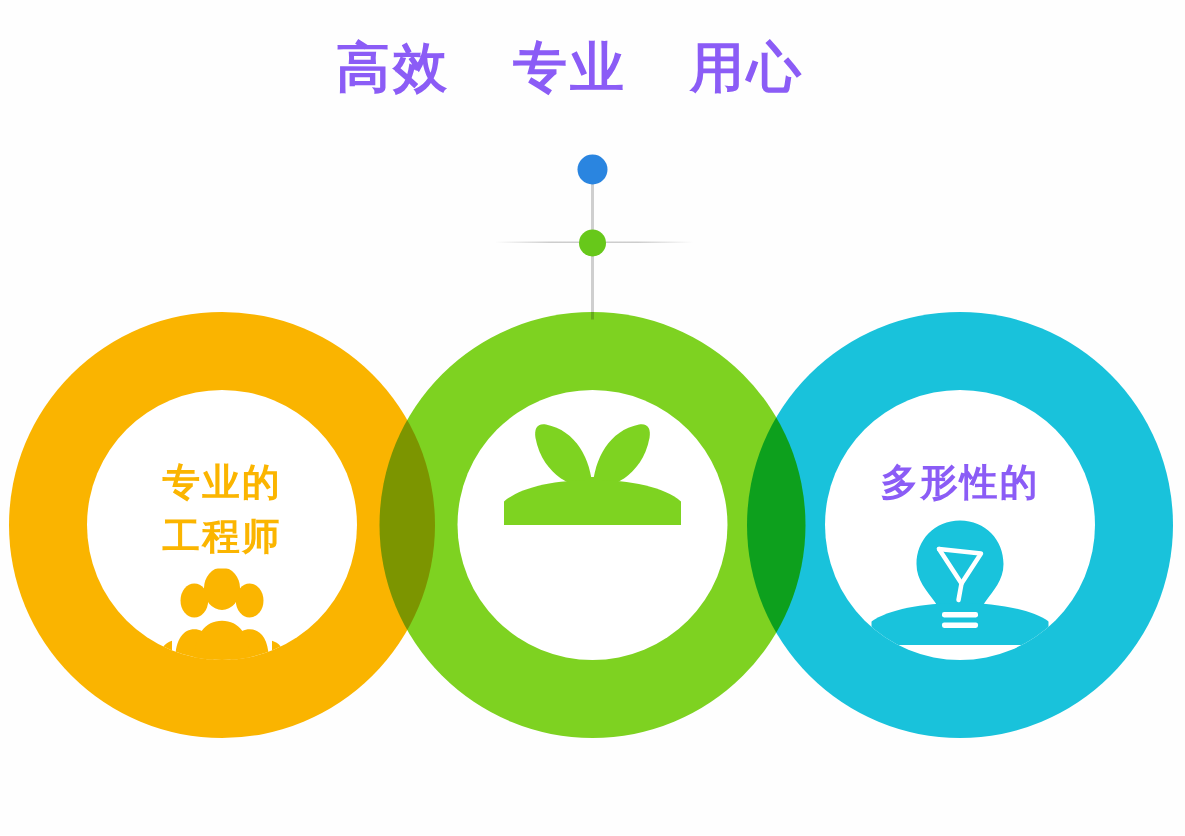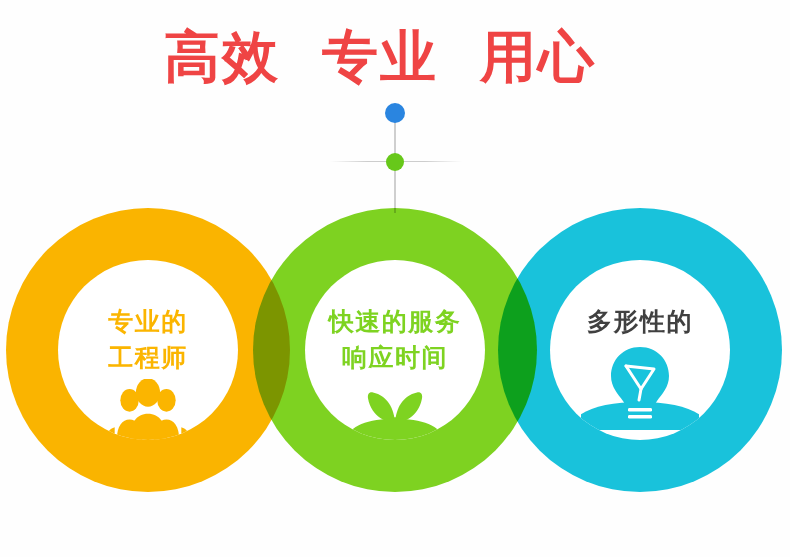--- a/index.html
+++ b/index.html
@@ -19,22 +19,22 @@
   }
 
   
   .headline {
     position: absolute;
     top: 26px;
     left: 0;
     width: 760px;
     text-align: center;
     white-space: nowrap;
-    color: #ef4444;
-    font-size: 56px;
+    color: #8b5cf6;
+    font-size: 36px;
     font-weight: bold;
     letter-spacing: 2px;
     line-height: 1.1;
     font-family: "DejaVu Sans", "Liberation Sans", sans-serif;
   }
   .headline .word { display: inline-block; }
   .headline .gap { display: inline-block; width: 42px; }
 
   
   .conn-line-v {
@@ -92,21 +92,21 @@
     font-size: 25px;
     font-weight: bold;
     line-height: 1.42;
     letter-spacing: 1.5px;
     white-space: nowrap;
     font-family: "DejaVu Sans", "Liberation Sans", sans-serif;
   }
   .card-text .l2 { display: block; text-align: center; }
   .t-orange { color: #fbb500; }
   .t-green  { color: #7ed321; }
-  .t-cyan   { color: #404040; }
+  .t-cyan   { color: #8b5cf6; }
 
   .card-icon {
     margin-top: 4px;
     width: 118px;
     height: 86px;
     display: block;
   }
 </style>
 </head>
 <body>
@@ -146,24 +146,20 @@
         <path d="M67 86 C67 66 75 57 85 57 C95 57 103 66 103 86 Z"></path>
         <ellipse cx="59" cy="19" rx="17" ry="20"></ellipse>
         <path d="M33 86 C33 62 43 49 59 49 C75 49 85 62 85 86 Z"></path>
         <path d="M0 86 C0 76 5 70 12 68 L12 86 Z"></path>
         <path d="M118 86 C118 76 113 70 106 68 L106 86 Z"></path>
       </g>
     </svg>
   </div>
 
   <div class="card" style="left:305px; top:260px; width:180px; height:180px;">
-    <div class="card-text t-green">
-      <span class="l1">快速的服务</span>
-      <span class="l2">响应时间</span>
-    </div>
     <svg class="card-icon" viewBox="0 0 118 86">
       <g fill="#7ed321">
         <path d="M59 62 C48 62 26 54 21 28 C20 22 22 18 28 19 C48 23 58 42 59 62 Z"></path>
         <path d="M59 62 C70 62 92 54 97 28 C98 22 96 18 90 19 C70 23 60 42 59 62 Z"></path>
         <rect x="57" y="54" width="4" height="25"></rect>
         <path d="M-8 86 C-8 66 22 56 59 56 C96 56 126 66 126 86 Z"></path>
       </g>
     </svg>
   </div>
 

